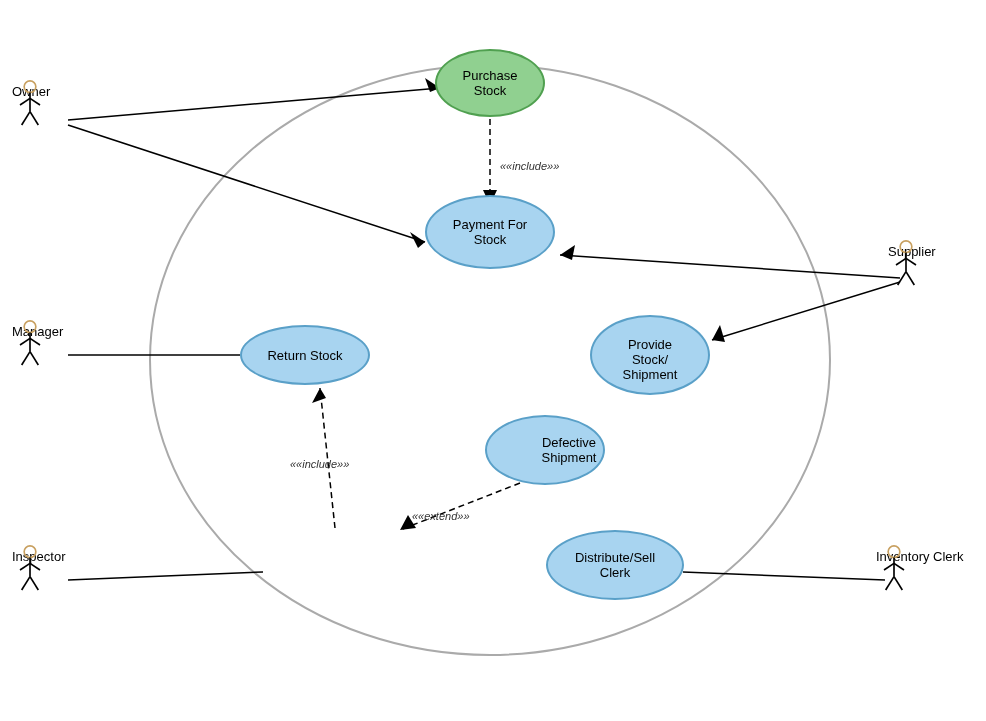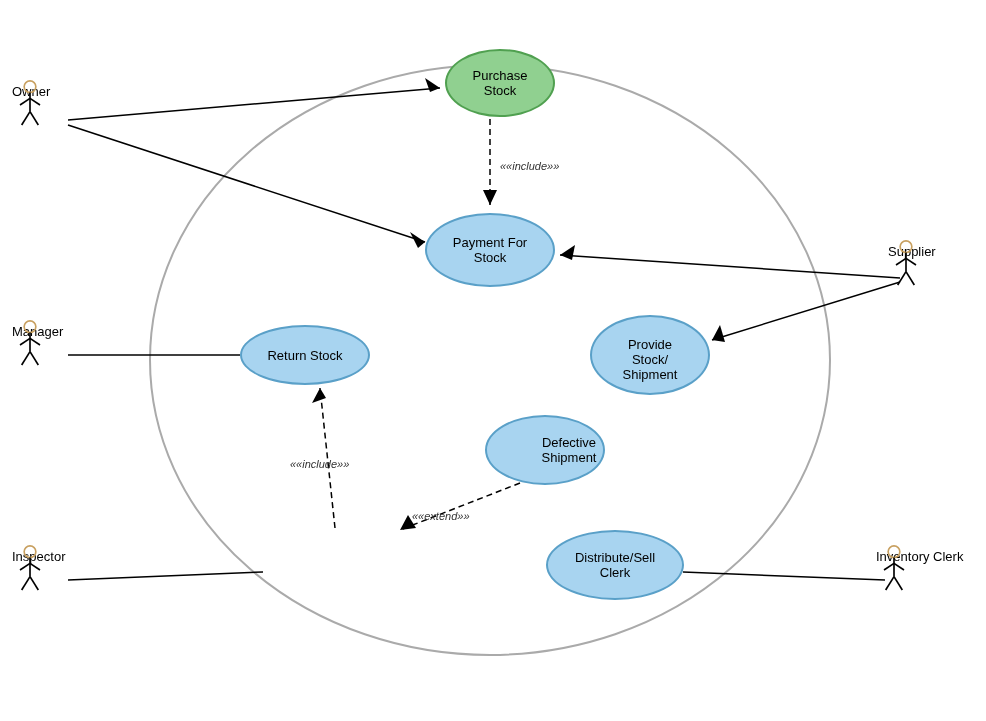--- a/index.html
+++ b/index.html
@@ -95,26 +95,26 @@
 
     <line x1="335" y1="528" x2="320" y2="388" stroke="#000" stroke-width="1.5" stroke-dasharray="6,4"></line>
     <polygon points="320,388 312,403 326,398" fill="#000"></polygon>
     <text x="290" y="468" font-size="11" font-style="italic" fill="#333">««include»»</text>
 
     <line x1="520" y1="483" x2="400" y2="530" stroke="#000" stroke-width="1.5" stroke-dasharray="6,4"></line>
     <polygon points="400,530 408,515 416,528" fill="#000"></polygon>
     <text x="412" y="520" font-size="11" font-style="italic" fill="#333">««extend»»</text>
   </svg>
 
-  <div class="use-case use-case-green" style="left:500px; top:83px; width:110px; height:68px;">
+  <div class="use-case use-case-green" style="left:490px; top:83px; width:110px; height:68px;">
     <span style="white-space:pre-line;">Purchase
 Stock</span>
   </div>
 
-  <div class="use-case use-case-blue" style="left:490px; top:250px; width:130px; height:74px;">
+  <div class="use-case use-case-blue" style="left:490px; top:232px; width:130px; height:74px;">
     <span style="white-space:pre-line;">Payment For
 Stock</span>
   </div>
 
   <div class="use-case use-case-blue" style="left:305px; top:355px; width:130px; height:60px;">
     <span>Return Stock</span>
   </div>
 
   <div class="use-case use-case-blue" style="left:650px; top:355px; width:120px; height:80px;">
     <span style="white-space:pre-line;margin-top:8px;">Provide

